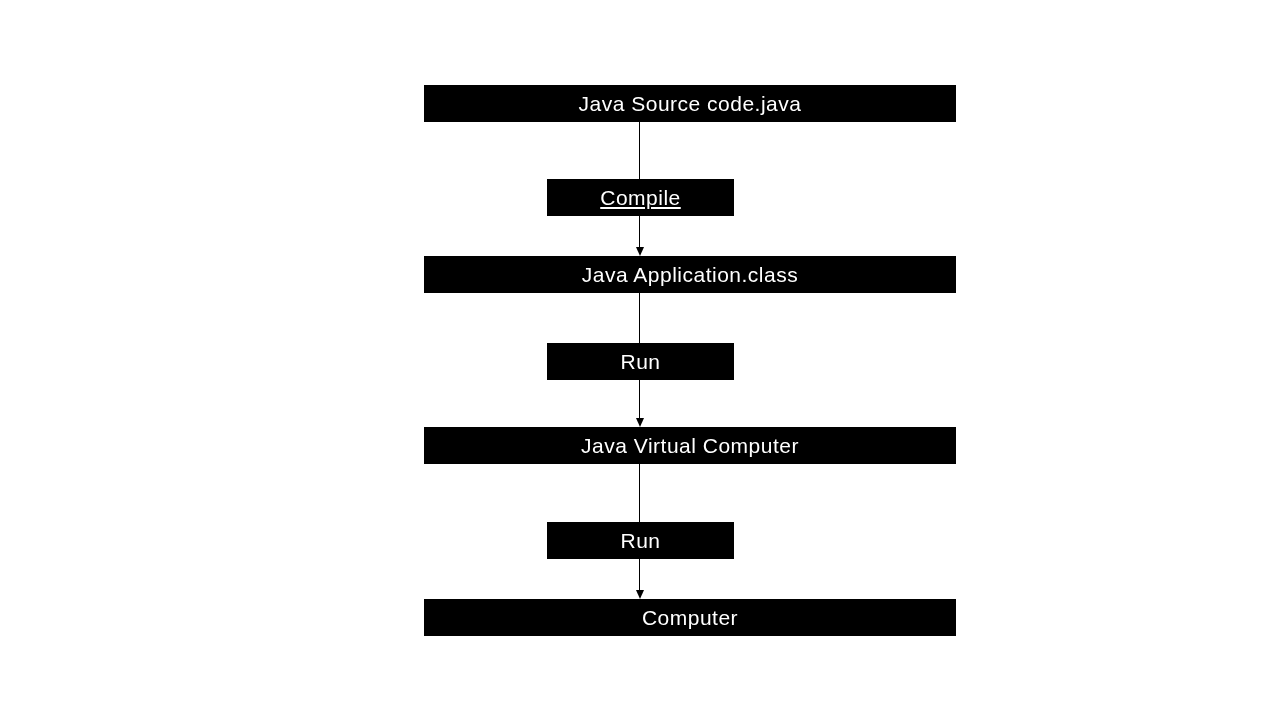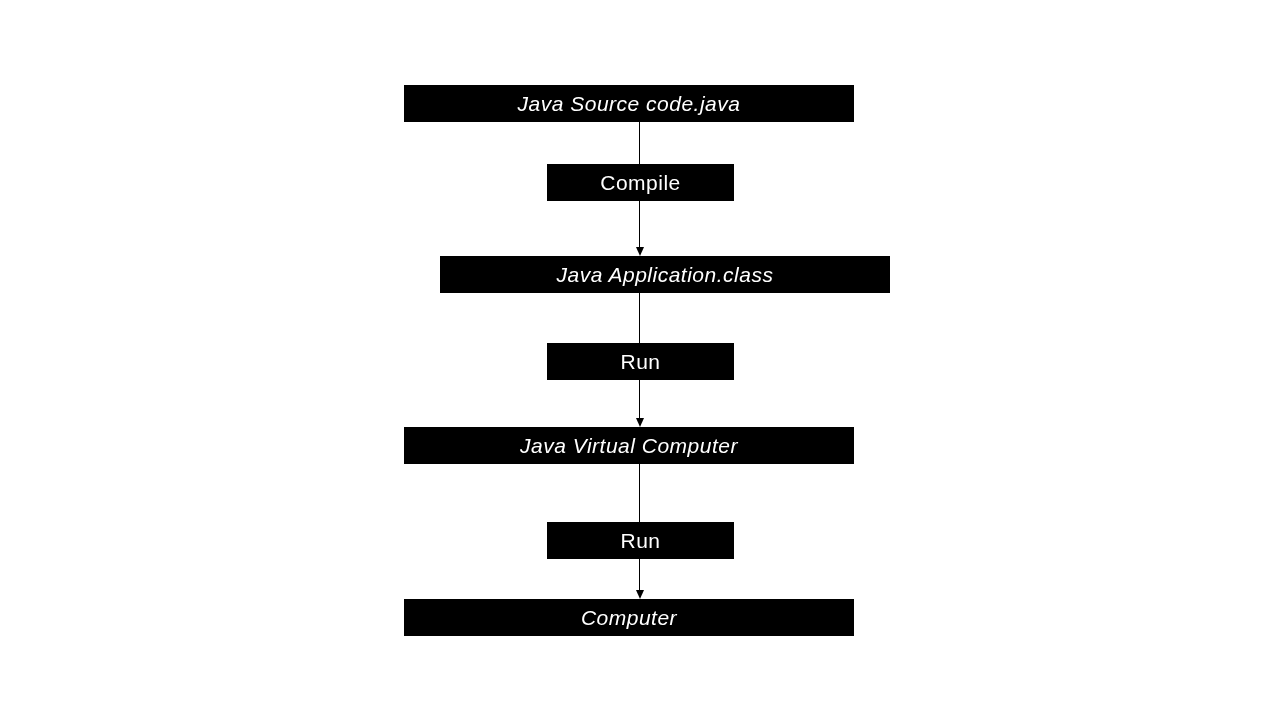--- a/index.html
+++ b/index.html
@@ -21,24 +21,23 @@
     color: #ffffff;
     display: flex;
     align-items: center;
     justify-content: center;
     font-size: 21px;
     letter-spacing: 0.5px;
     white-space: nowrap;
     z-index: 2;
   }
   .node.wide {
-    left: 404px;
-    width: 450px;
+    left: 424px;
+    width: 532px;
     height: 37px;
-    font-style: italic;
   }
   .node.small {
     left: 547px;
     width: 187px;
     height: 37px;
   }
   .connector {
     position: absolute;
     left: 635px;
     width: 9px;
@@ -75,23 +74,23 @@
     <div class="arrowhead"></div>
   </div>
 
   <div class="connector" style="top:464px; height:135px;">
     <div class="line"></div>
     <div class="arrowhead"></div>
   </div>
 
   <div class="node wide" style="top:85px;">Java Source code.java</div>
 
-  <div class="node small" style="top:164px;">Compile</div>
+  <div class="node small" style="top:179px;text-decoration:underline;">Compile</div>
 
-  <div class="node wide" style="top:256px;margin-left:36px;">Java Application.class</div>
+  <div class="node wide" style="top:256px;">Java Application.class</div>
 
   <div class="node small" style="top:343px;">Run</div>
 
   <div class="node wide" style="top:427px;">Java Virtual Computer</div>
 
   <div class="node small" style="top:522px;">Run</div>
 
   <div class="node wide" style="top:599px;">Computer</div>
 
 </div>

